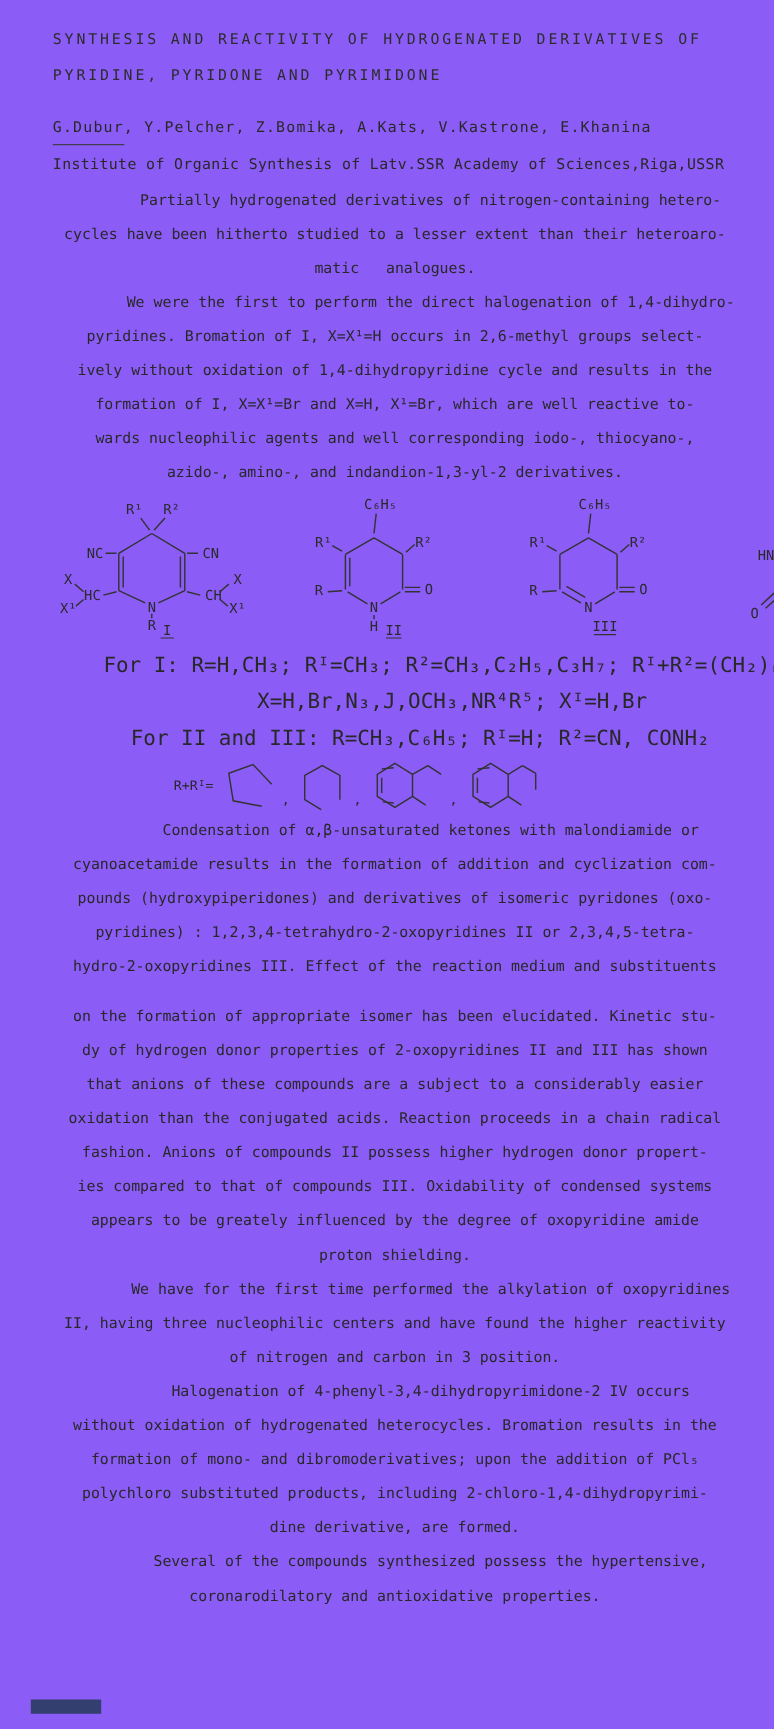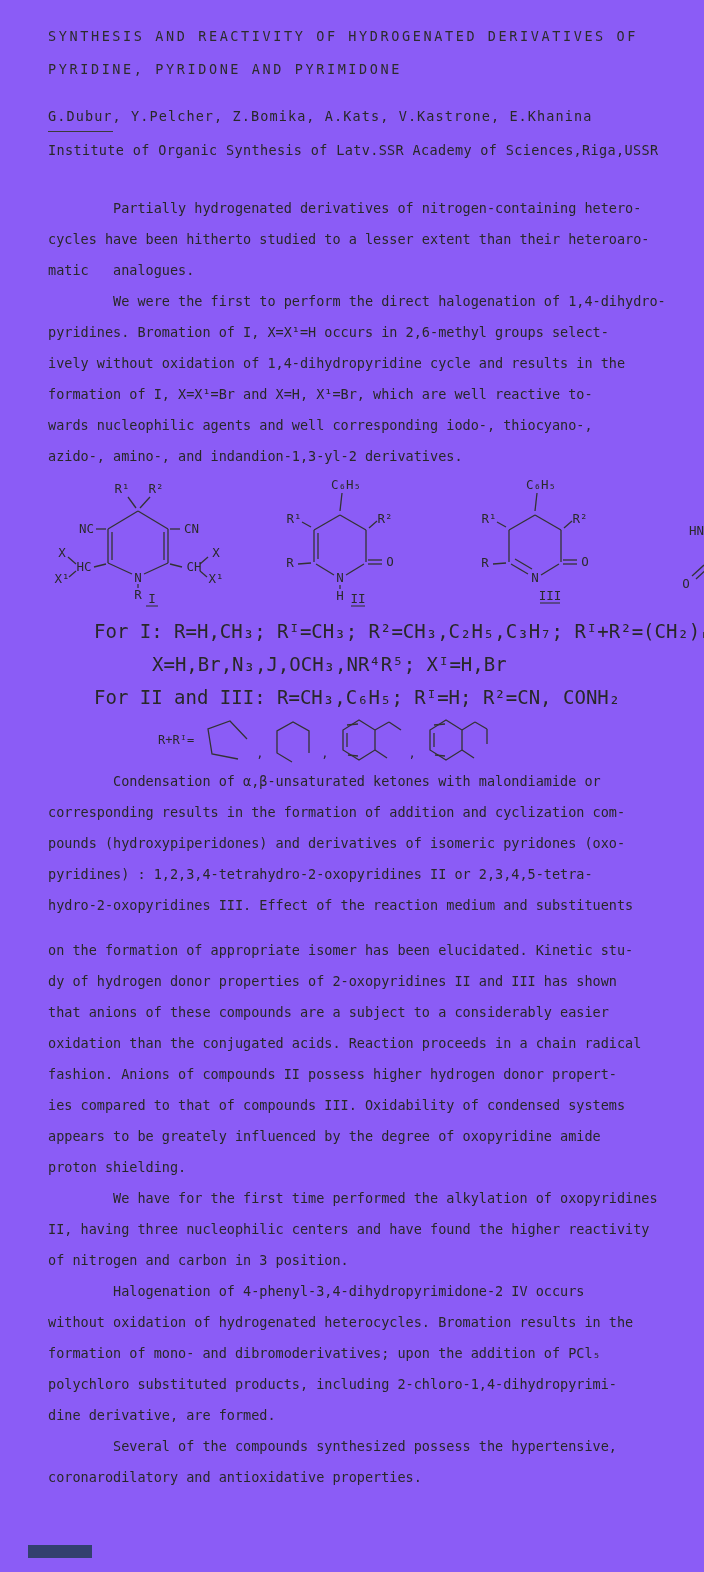--- a/index.html
+++ b/index.html
@@ -5,21 +5,21 @@
   html,body{margin:0;padding:0;background:#ffffff;}
   .page{position:relative;width:704px;height:1572px;background:#8b5cf6;overflow:hidden;
         font-family:"DejaVu Sans Mono",monospace;color:#282828;}
   .content{position:absolute;left:48px;top:20px;width:622px;}
   .tline{white-space:pre;}
   .title{font-size:13.5px;line-height:33px;letter-spacing:2.6px;color:#2c2c2c;}
   .byline{margin-top:13px;font-size:13.5px;line-height:34px;}
   .authors{letter-spacing:1.1px;white-space:pre;}
   .authors .u{border-bottom:1.4px solid #3a3a3a;padding-bottom:7px;}
   .affil{letter-spacing:0.35px;white-space:pre;}
-  .bodytext{margin-top:26px;}
+  .bodytext{text-align:center;}
   .para .tline{font-size:13.5px;line-height:31px;}
   .structs{display:flex;align-items:flex-start;margin:3px 0 2px 0;height:138px;gap:44px;}
   .structs svg{flex:none;}
   svg text{font-size:12.5px;fill:#2a2a2a;font-family:"DejaVu Sans Mono",monospace;}
   svg .bond{stroke:#333;stroke-width:1.3;fill:none;}
   svg .ul{stroke:#333;stroke-width:1.1;}
   .formula{font-size:19px;line-height:33px;white-space:pre;}
   .f1,.f3{padding-left:46px;}
   .f2{padding-left:104px;}
   .ringsrow{display:flex;align-items:center;padding-left:110px;height:52px;font-size:12px;}
@@ -211,21 +211,21 @@
           <line class="bond" x1="13" y1="39" x2="23" y2="40"></line>
           <line class="bond" x1="40" y1="14" x2="53" y2="6"></line>
           <line class="bond" x1="53" y1="6" x2="65" y2="13"></line>
           <line class="bond" x1="65" y1="13" x2="65" y2="28"></line>
           <line class="bond" x1="40" y1="34" x2="52" y2="42"></line>
         </svg>
       </div>
 
       <div class="para">
           <div class="tline">        Condensation of α,β-unsaturated ketones with malondiamide or</div>
-          <div class="tline">corresponding results in the formation of addition and cyclization com-</div>
+          <div class="tline">cyanoacetamide results in the formation of addition and cyclization com-</div>
           <div class="tline">pounds (hydroxypiperidones) and derivatives of isomeric pyridones (oxo-</div>
           <div class="tline">pyridines) : 1,2,3,4-tetrahydro-2-oxopyridines II or 2,3,4,5-tetra-</div>
           <div class="tline">hydro-2-oxopyridines III. Effect of the reaction medium and substituents</div>
         </div>
       <div class="gap"></div>
       <div class="para">
           <div class="tline">on the formation of appropriate isomer has been elucidated. Kinetic stu-</div>
           <div class="tline">dy of hydrogen donor properties of 2-oxopyridines II and III has shown</div>
           <div class="tline">that anions of these compounds are a subject to a considerably easier</div>
           <div class="tline">oxidation than the conjugated acids. Reaction proceeds in a chain radical</div>

